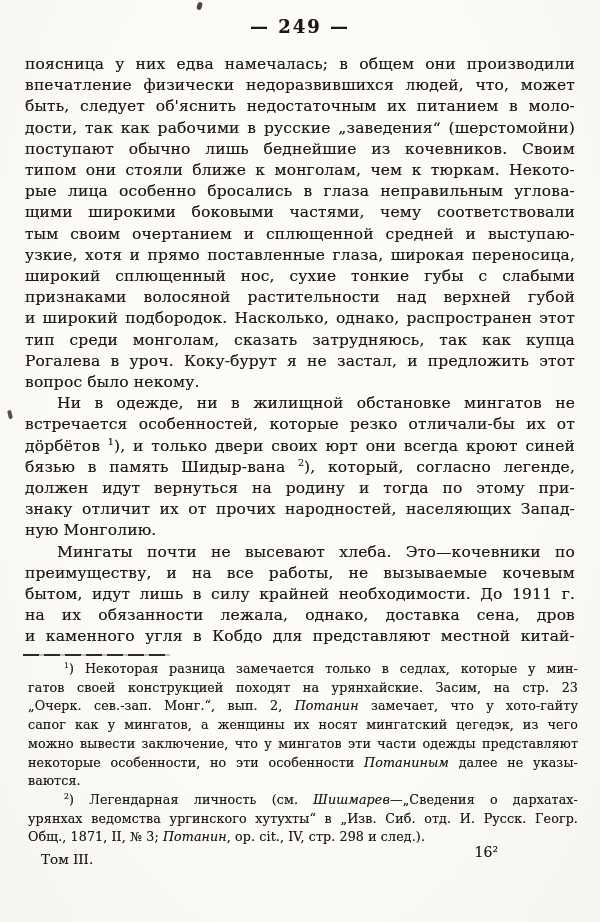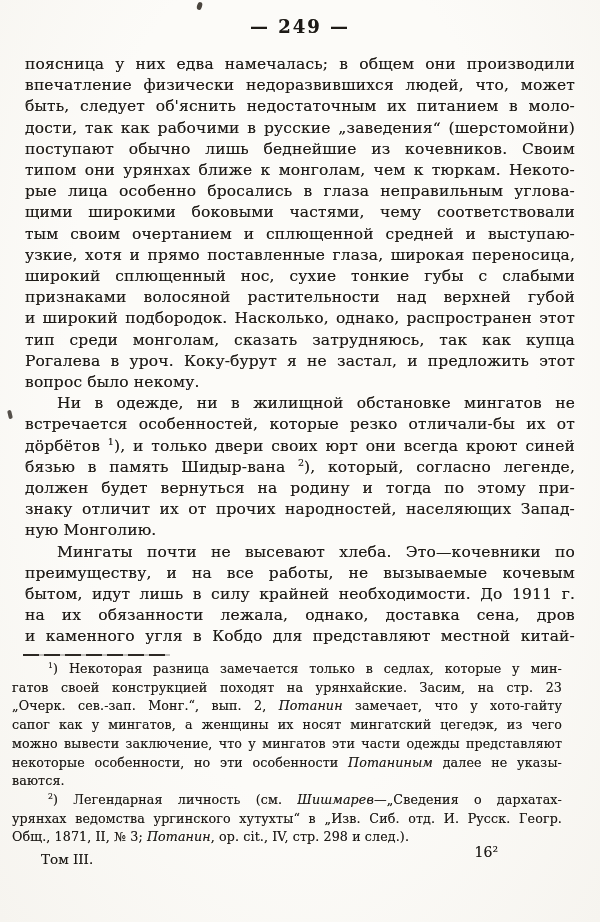--- a/index.html
+++ b/index.html
@@ -17,21 +17,21 @@
     text-align:center;font-size:18px;letter-spacing:2px;font-weight:bold;
   }
   .body-text{
     position:absolute;top:54px;left:25px;width:550px;
     font-size:15.5px;line-height:21.2px;letter-spacing:.15px;
   }
   .line{text-align:justify;text-align-last:justify;}
   .line.last{text-align-last:left;}
   .para.indent .line:first-child{text-indent:32px;}
   .footnotes{
-    position:absolute;top:660px;left:12px;width:550px;
+    position:absolute;top:660px;left:28px;width:550px;
     font-size:12.7px;line-height:18.7px;letter-spacing:.1px;
   }
   .fn .line:first-child{text-indent:36px;}
   sup{font-size:.62em;vertical-align:super;line-height:0;letter-spacing:0;}
   em{font-style:italic;}
   .fn-separator{
     position:absolute;top:654px;left:23px;width:147px;height:2px;
     background:repeating-linear-gradient(90deg,#2c2823 0 16px,rgba(44,40,35,.28) 16px 21px);
   }
   .footer{position:absolute;top:844px;left:11px;right:25px;height:30px;font-size:13.5px;}
@@ -55,38 +55,38 @@
 
   <div class="header">— 249 —</div>
 
   <div class="body-text" id="body-text">
       <div class="para">
         <div class="line">поясница у них едва намечалась; в общем они производили</div>
         <div class="line">впечатление физически недоразвившихся людей, что, может</div>
         <div class="line">быть, следует об'яснить недостаточным их питанием в моло-</div>
         <div class="line">дости, так как рабочими в русские „заведения“ (шерстомойни)</div>
         <div class="line">поступают обычно лишь беднейшие из кочевников. Своим</div>
-        <div class="line">типом они урянхах ближе к монголам, чем к тюркам. Некото-</div>
+        <div class="line">типом они стояли ближе к монголам, чем к тюркам. Некото-</div>
         <div class="line">рые лица особенно бросались в глаза неправильным углова-</div>
         <div class="line">щими широкими боковыми частями, чему соответствовали</div>
         <div class="line">тым своим очертанием и сплющенной средней и выступаю-</div>
         <div class="line">узкие, хотя и прямо поставленные глаза, широкая переносица,</div>
         <div class="line">широкий сплющенный нос, сухие тонкие губы с слабыми</div>
         <div class="line">признаками волосяной растительности над верхней губой</div>
         <div class="line">и широкий подбородок. Насколько, однако, распространен этот</div>
         <div class="line">тип среди монголам, сказать затрудняюсь, так как купца</div>
         <div class="line">Рогалева в уроч. Коку-бурут я не застал, и предложить этот</div>
         <div class="line last">вопрос было некому.</div>
       </div>
       <div class="para indent">
         <div class="line">Ни в одежде, ни в жилищной обстановке мингатов не</div>
         <div class="line">встречается особенностей, которые резко отличали-бы их от</div>
         <div class="line">дöрбётов <sup>1</sup>), и только двери своих юрт они всегда кроют синей</div>
         <div class="line">бязью в память Шидыр-вана <sup>2</sup>), который, согласно легенде,</div>
-        <div class="line">должен будет вернуться на родину и тогда по этому при-</div>
+        <div class="line">должен идут вернуться на родину и тогда по этому при-</div>
         <div class="line">знаку отличит их от прочих народностей, населяющих Запад-</div>
         <div class="line last">ную Монголию.</div>
       </div>
       <div class="para indent">
         <div class="line">Мингаты почти не высевают хлеба. Это—кочевники по</div>
         <div class="line">преимуществу, и на все работы, не вызываемые кочевым</div>
         <div class="line">бытом, идут лишь в силу крайней необходимости. До 1911 г.</div>
         <div class="line">на их обязанности лежала, однако, доставка сена, дров</div>
         <div class="line">и каменного угля в Кобдо для представляют местной китай-</div>
       </div>

